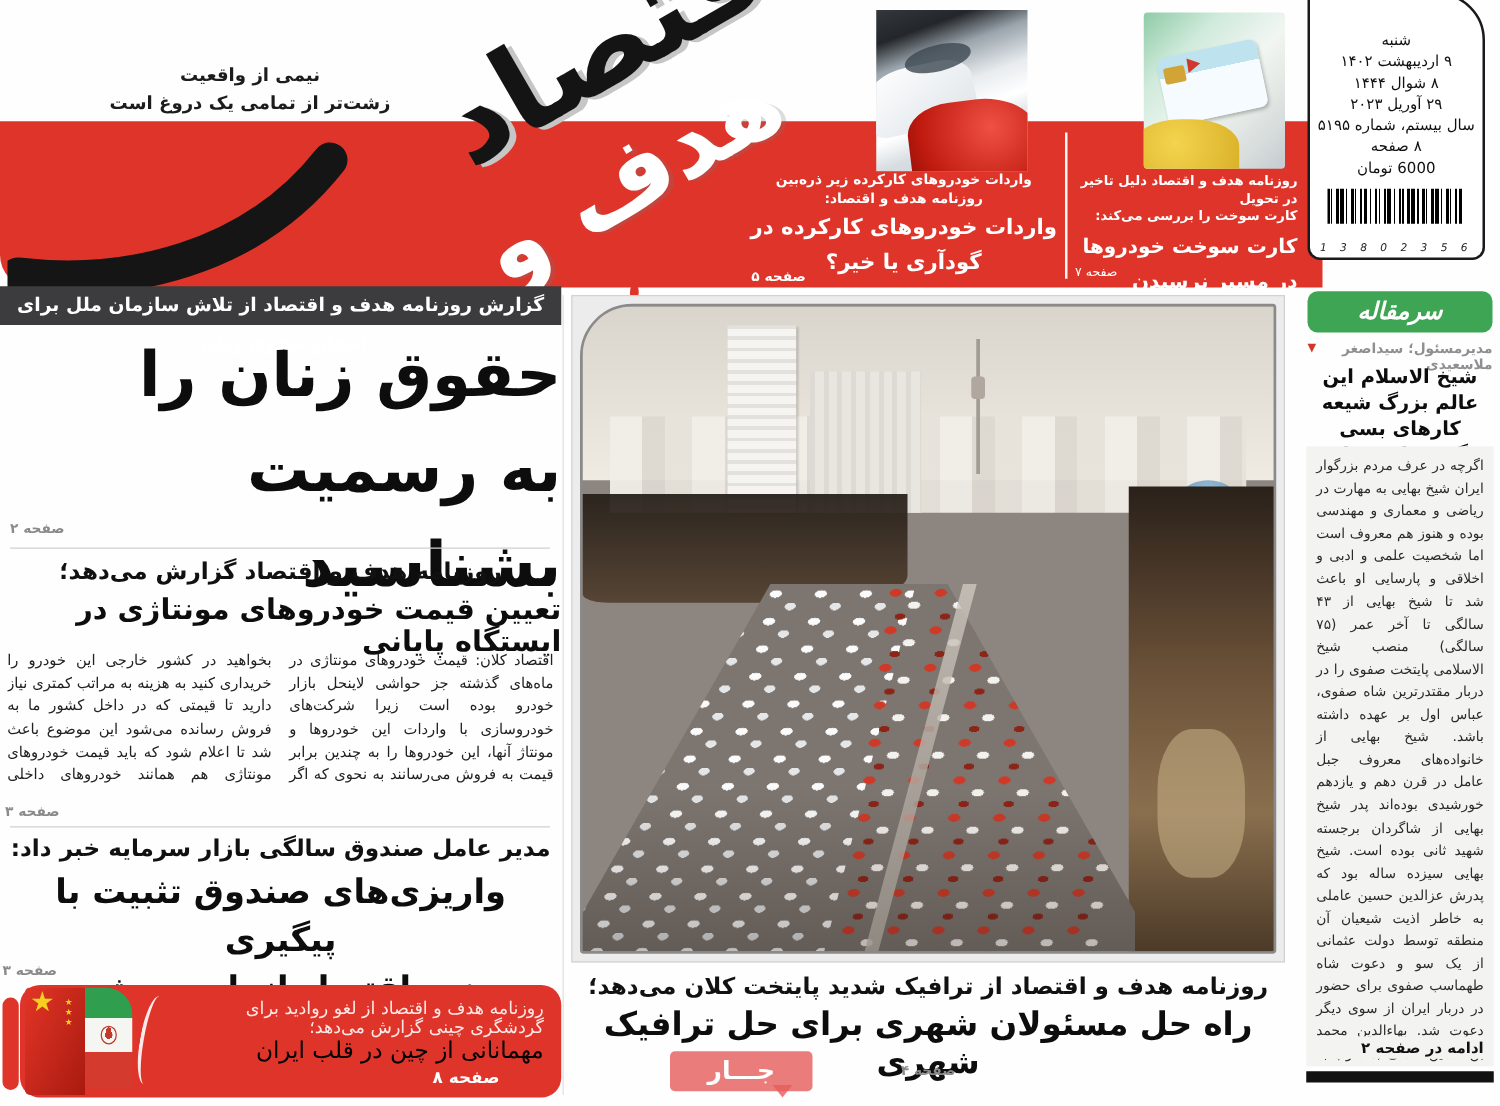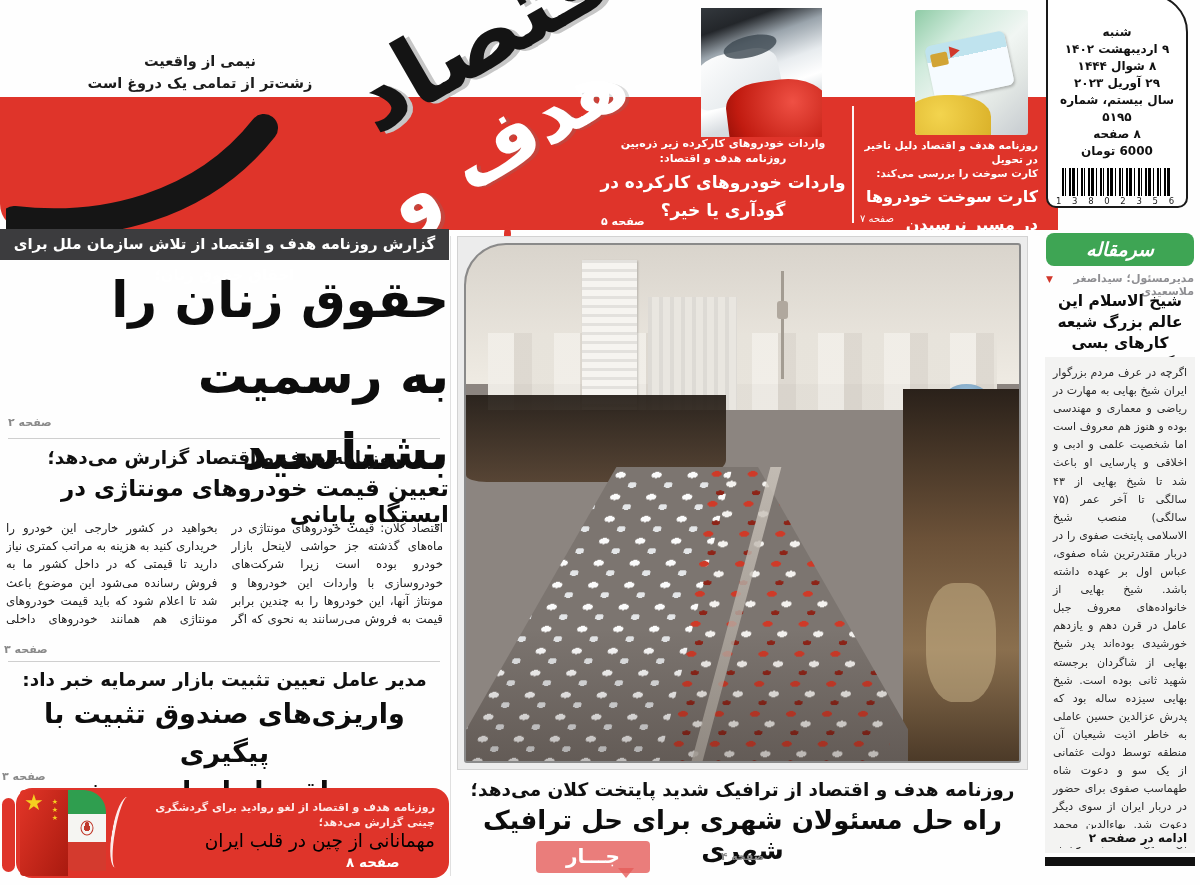--- a/index.html
+++ b/index.html
@@ -31,23 +31,23 @@
   #fuel-photo .chip{position:absolute;left:14%;top:34%;width:17px;height:13px;background:#d2a435;border-radius:2px;transform:rotate(-12deg);}
   #fuel-photo .tri{position:absolute;left:26%;top:24%;width:0;height:0;border:6px solid transparent;border-bottom:10px solid #d1372b;transform:rotate(-40deg);}
   #fuel-photo .taxi{position:absolute;left:-8%;bottom:-6%;width:75%;height:38%;background:radial-gradient(circle at 40% 40%,#f3d44e,#d9af27);border-radius:45% 45% 10% 10%;}
   
   #fuel-story{left:858px;top:138px;width:180px;height:88px;color:#fff;z-index:5;text-align:right;}
   #fuel-story .kick{font-size:10.5px;font-weight:bold;line-height:14px;}
   #fuel-story .head{font-size:16px;font-weight:bold;line-height:22px;margin-top:6px;}
   #fuel-story .pg{position:absolute;left:2px;bottom:2px;font-size:10px;font-weight:normal;}
   
   #dateplate{left:1046px;top:-6px;width:142px;height:214px;background:#fff;border:2.5px solid #1a1a1a;border-radius:0 38px 10px 10px;z-index:6;padding-top:28px;text-align:center;}
-  #dateplate .line{font-size:12px;font-weight:bold;color:#111;line-height:17px;}
+  #dateplate .line{font-size:12px;font-weight:normal;color:#111;line-height:17px;}
   #barcode{width:110px;height:28px;margin:8px auto 0;background:repeating-linear-gradient(90deg,#000 0 2px,#fff 2px 3px,#000 3px 4px,#fff 4px 7px,#000 7px 9px,#fff 9px 10px,#000 10px 13px,#fff 13px 15px,#000 15px 16px,#fff 16px 19px);}
-  #barcode-digits{font-size:8.5px;letter-spacing:4px;color:#222;margin-top:0;direction:ltr;}
+  #barcode-digits{font-size:8.5px;letter-spacing:4px;color:#222;margin-top:15px;direction:ltr;font-style:italic;}
   
   #lead-strip{left:0;top:229px;width:449px;height:31px;background:#3c3c3e;color:#fff;text-align:center;font-size:15px;font-weight:bold;line-height:31px;z-index:5;}
   #lead-head{left:0;top:262px;width:449px;text-align:center;color:#0d0d0d;font-weight:900;}
   #lead-head .l{font-size:50px;line-height:76px;text-align:right;}
   .pagenum{font-size:11px;color:#8a8a8a;font-weight:bold;}
   #lead-pg{left:8px;top:416px;}
   .hline{height:1px;background:#cfcfcf;}
   #hr1{left:8px;top:438px;width:432px;}
   #montage-kick{left:0;top:447px;width:449px;text-align:center;font-size:18.5px;font-weight:bold;color:#111;}
   #montage-head{left:0;top:475px;width:449px;text-align:right;font-size:23px;font-weight:800;color:#0d0d0d;}
@@ -61,21 +61,21 @@
   #china-pill{left:2px;top:798px;width:13px;height:74px;background:#df342a;border-radius:7px;}
   #china-banner{left:16px;top:788px;width:433px;height:90px;background:#df342a;border-radius:16px;z-index:2;color:#fff;}
   #china-flags{position:absolute;left:4px;top:2px;width:86px;height:86px;border-radius:4px 22px 4px 4px;overflow:hidden;z-index:3;}
   .flag-cn{position:absolute;left:0;top:0;width:56%;height:100%;background:linear-gradient(115deg,#e23527,#a91a0f);}
   .flag-cn .star{position:absolute;left:4px;top:0px;color:#f5d020;font-size:22px;}
   .flag-cn .stars-small{position:absolute;left:28px;top:8px;color:#f5d020;font-size:7px;line-height:8px;width:10px;}
   .flag-ir{position:absolute;right:0;top:0;width:44%;height:94%;border-radius:0 20px 0 6px;background:linear-gradient(180deg,#2f9e4f 0 30%,#f5f5f2 30% 64%,#d43a2e 64% 100%);}
   .flag-ir .emblem{position:absolute;left:50%;top:47%;width:13px;height:15px;transform:translate(-50%,-50%);background:radial-gradient(circle,#c0392b 35%,transparent 36%),radial-gradient(circle at 50% 20%,#c0392b 18%,transparent 19%);border-radius:50%;border:1.5px solid #c0392b;}
   #china-slash{position:absolute;left:96px;top:8px;width:16px;height:72px;border-left:3px solid rgba(255,255,255,.9);border-radius:60% 0 0 60%/50%;transform:rotate(10deg);}
   #china-text{position:absolute;right:14px;top:12px;width:300px;text-align:right;}
-  #china-text .kick{font-size:11px;font-weight:bold;line-height:15px;color:#ffe9e7;}
+  #china-text .kick{font-size:14px;font-weight:normal;line-height:15px;color:#ffe9e7;}
   #china-text .head{font-size:18.5px;font-weight:400;margin-top:0;color:#000000;}
   #china-pg{position:absolute;left:330px;bottom:8px;color:#fff;font-size:13.5px;font-weight:800;z-index:4;}
   
   #vdiv-l{left:450px;top:236px;width:1px;height:640px;background:#e0e0e0;}
   #photo-frame{left:457px;top:236px;width:571px;height:534px;background:#ececec;border:1px solid #d2d2d2;padding:6px;z-index:2;}
   #traffic{position:relative;width:100%;height:100%;border:2px solid #8a8a8a;border-radius:42px 3px 3px 3px;overflow:hidden;background:#8c8580;}
   .t-sky{position:absolute;left:0;right:0;top:0;height:27%;background:linear-gradient(#d9d4cc,#efebe3);}
   .t-city{position:absolute;left:4%;right:4%;top:17%;height:15%;background:repeating-linear-gradient(90deg,#f1eee8 0 26px,#ddd8d0 26px 44px,#e7e3db 44px 66px);opacity:.95;}
   .t-tower1{position:absolute;left:21%;top:3%;width:10%;height:29%;background:#f6f4f0;background-image:repeating-linear-gradient(rgba(0,0,0,.08) 0 3px,transparent 3px 9px);box-shadow:1px 1px 2px rgba(0,0,0,.2);}
   .t-tower2{position:absolute;left:33%;top:10%;width:16%;height:22%;background:#e9e6e0;background-image:repeating-linear-gradient(90deg,rgba(0,0,0,.05) 0 4px,transparent 4px 11px);}
@@ -176,21 +176,21 @@
 
   <div class="abs hline" id="hr1"></div>
 
   <div class="abs" id="montage-kick">روزنامه هدف و اقتصاد گزارش می‌دهد؛</div>
   <div class="abs" id="montage-head">تعیین قیمت خودروهای مونتاژی در ایستگاه پایانی</div>
   <div class="abs" id="montage-body">اقتصاد کلان: قیمت خودروهای مونتاژی در ماه‌های گذشته جز حواشی لاینحل بازار خودرو بوده است زیرا شرکت‌های خودروسازی با واردات این خودروها و مونتاژ آنها، این خودروها را به چندین برابر قیمت به فروش می‌رسانند به نحوی که اگر بخواهید در کشور خارجی این خودرو را خریداری کنید به هزینه به مراتب کمتری نیاز دارید تا قیمتی که در داخل کشور ما به فروش رسانده می‌شود این موضوع باعث شد تا اعلام شود که باید قیمت خودروهای مونتاژی هم همانند خودروهای داخلی مصوب باشد. به عنوان مثال شرکت مونتاژ کننده تیگو ۸ پرومکس قیمتی حدود ۲ میلیارد و ۲۸۰ میلیون تومان را برای این خودرو تعیین کرده است. این در حالی است که در بازار با قیمت‌های نجومی ۳.۲ تا ۳.۳ میلیارد تومان مواجه هستیم.</div>
   <div class="abs pagenum" id="montage-pg">صفحه ۳</div>
 
   <div class="abs hline" id="hr2"></div>
 
-  <div class="abs" id="fund-kick">مدیر عامل تعیین تثبیت بازار سرمایه خبر داد:</div>
+  <div class="abs" id="fund-kick">مدیر عامل صندوق سالگی بازار سرمایه خبر داد:</div>
   <div class="abs" id="fund-head">
     <div>واریزی‌های صندوق تثبیت با پیگیری</div>
     <div>وزیر اقتصاد انجام می‌شود</div>
   </div>
   <div class="abs pagenum" id="fund-pg">صفحه ۳</div>
 
   <div class="abs" id="china-pill"></div>
   <div class="abs" id="china-banner">
     <div id="china-flags">
       <div class="flag-cn">

